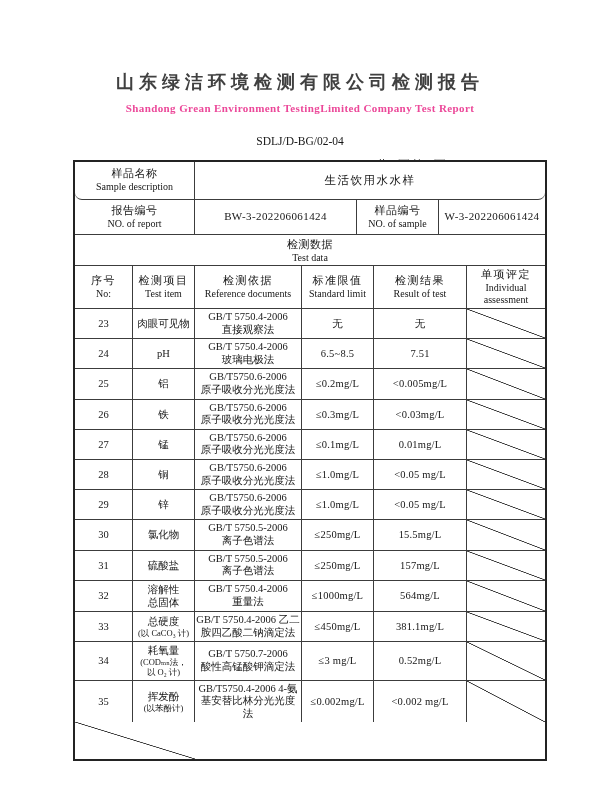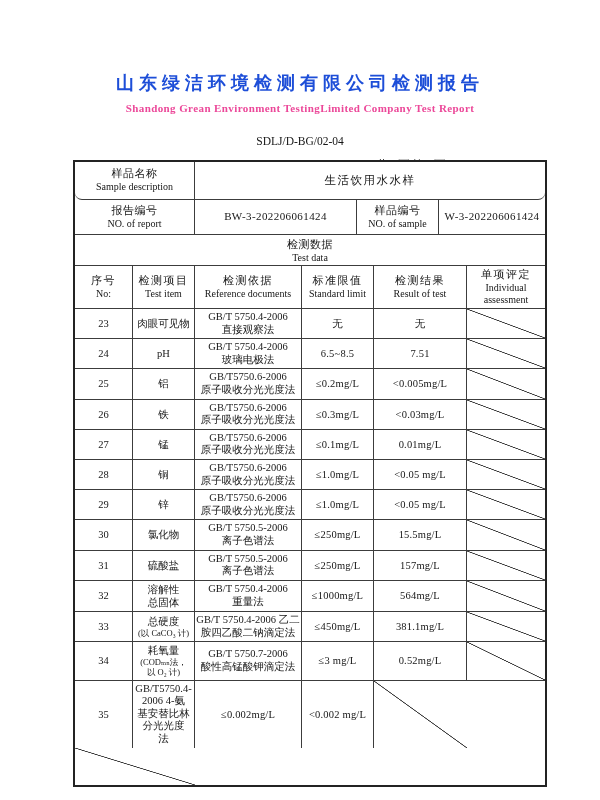--- a/index.html
+++ b/index.html
@@ -10,21 +10,21 @@
     font-family: "Liberation Serif", "DejaVu Serif", serif;
     position: relative;
     overflow: hidden;
   }
   .page { width: 600px; height: 800px; position: relative; background: #fff; }
 
   
   .header { padding-top: 70px; text-align: center; }
   .title-cn {
     font-size: 18px; font-weight: bold; letter-spacing: 5px;
-    line-height: 26px; color: #1d4ed8;
+    line-height: 26px; color: #404040; font-family: Liberation Mono, monospace;
   }
   .title-en {
     font-size: 11px; font-weight: bold; letter-spacing: 0.4px;
     line-height: 20px; margin-top: 2px; color: #ec4899;
   }
   .doc-code { font-size: 11.5px; line-height: 16px; margin-top: 15px; }
   .page-info {
     font-size: 11px; line-height: 16px; margin-top: 7px;
     text-align: right; padding-right: 95px;
   }
@@ -251,20 +251,21 @@
           <div class="cell c-item"><div>耗氧量</div><div class="item-note">(CODₘₙ法，
 以 O₂ 计)</div></div>
           <div class="cell c-ref">GB/T 5750.7-2006
 酸性高锰酸钾滴定法</div>
           <div class="cell c-limit">≤3 mg/L</div>
           <div class="cell c-result">0.52mg/L</div>
           <div class="cell diag"></div>
         </div>
         <div class="trow grid-m data-row">
           <div class="cell c-no">35</div>
+          <div class="cell c-item"><div>挥发酚</div><div class="item-note">(以苯酚计)</div></div>
           <div class="cell c-ref">GB/T5750.4-2006  4-氨
 基安替比林分光光度
 法</div>
           <div class="cell c-limit">≤0.002mg/L</div>
           <div class="cell c-result">&lt;0.002 mg/L</div>
           <div class="cell diag"></div>
         </div>
       </div>
 
     <div class="trow note-row">

